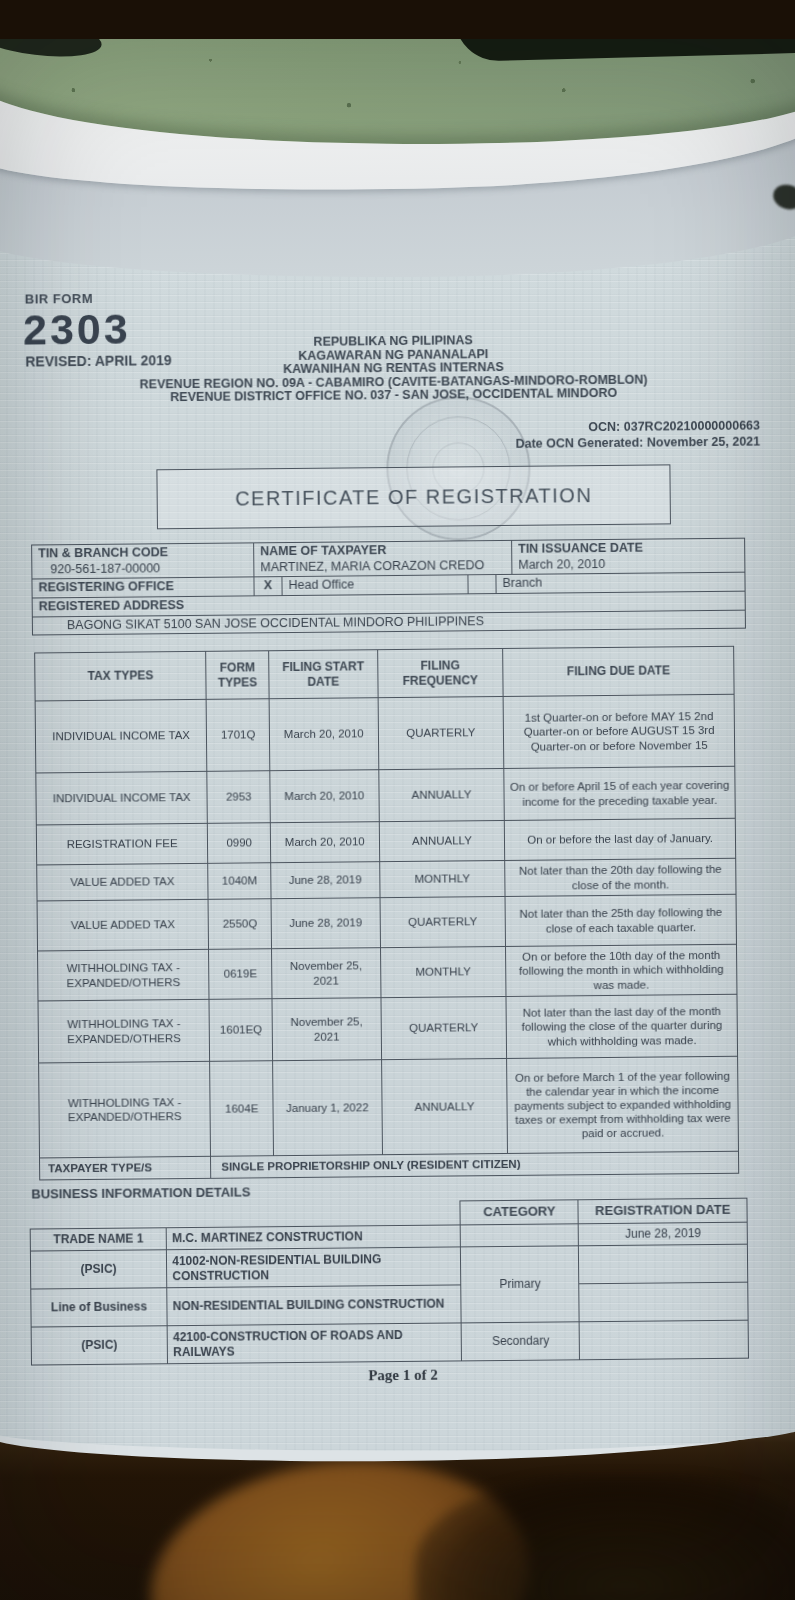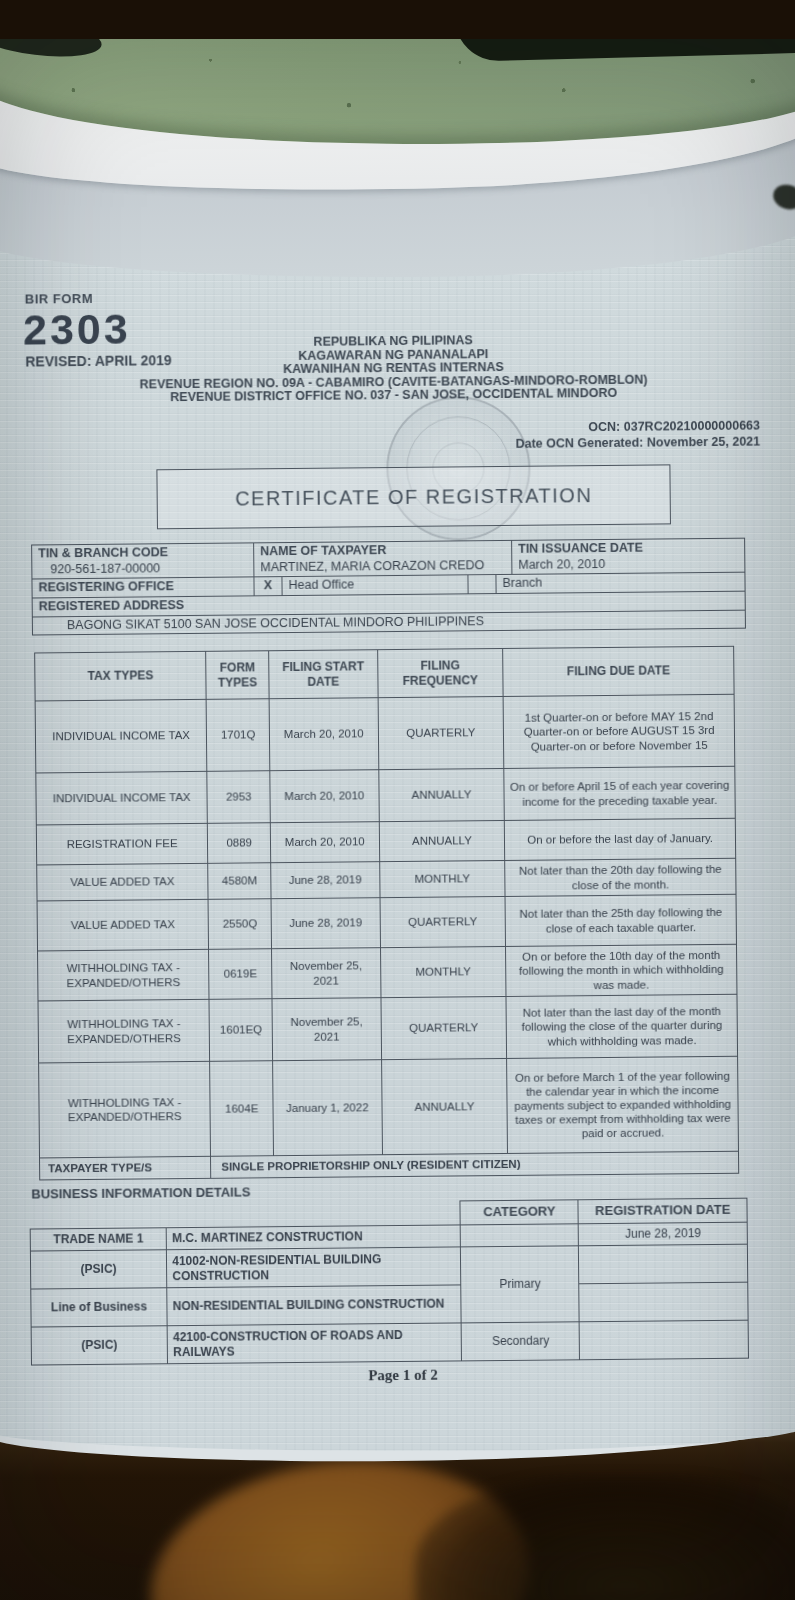--- a/index.html
+++ b/index.html
@@ -231,28 +231,28 @@
         </tr>
         <tr class="tr-2">
           <td>INDIVIDUAL INCOME TAX</td>
           <td>2953</td>
           <td>March 20, 2010</td>
           <td>ANNUALLY</td>
           <td>On or before April 15 of each year covering income for the preceding taxable year.</td>
         </tr>
         <tr class="tr-3">
           <td>REGISTRATION FEE</td>
-          <td>0889</td>
+          <td>0990</td>
           <td>March 20, 2010</td>
           <td>ANNUALLY</td>
           <td>On or before the last day of January.</td>
         </tr>
         <tr class="tr-4">
           <td>VALUE ADDED TAX</td>
-          <td>4580M</td>
+          <td>1040M</td>
           <td>June 28, 2019</td>
           <td>MONTHLY</td>
           <td>Not later than the 20th day following the close of the month.</td>
         </tr>
         <tr class="tr-5">
           <td>VALUE ADDED TAX</td>
           <td>2550Q</td>
           <td>June 28, 2019</td>
           <td>QUARTERLY</td>
           <td>Not later than the 25th day following the close of each taxable quarter.</td>

